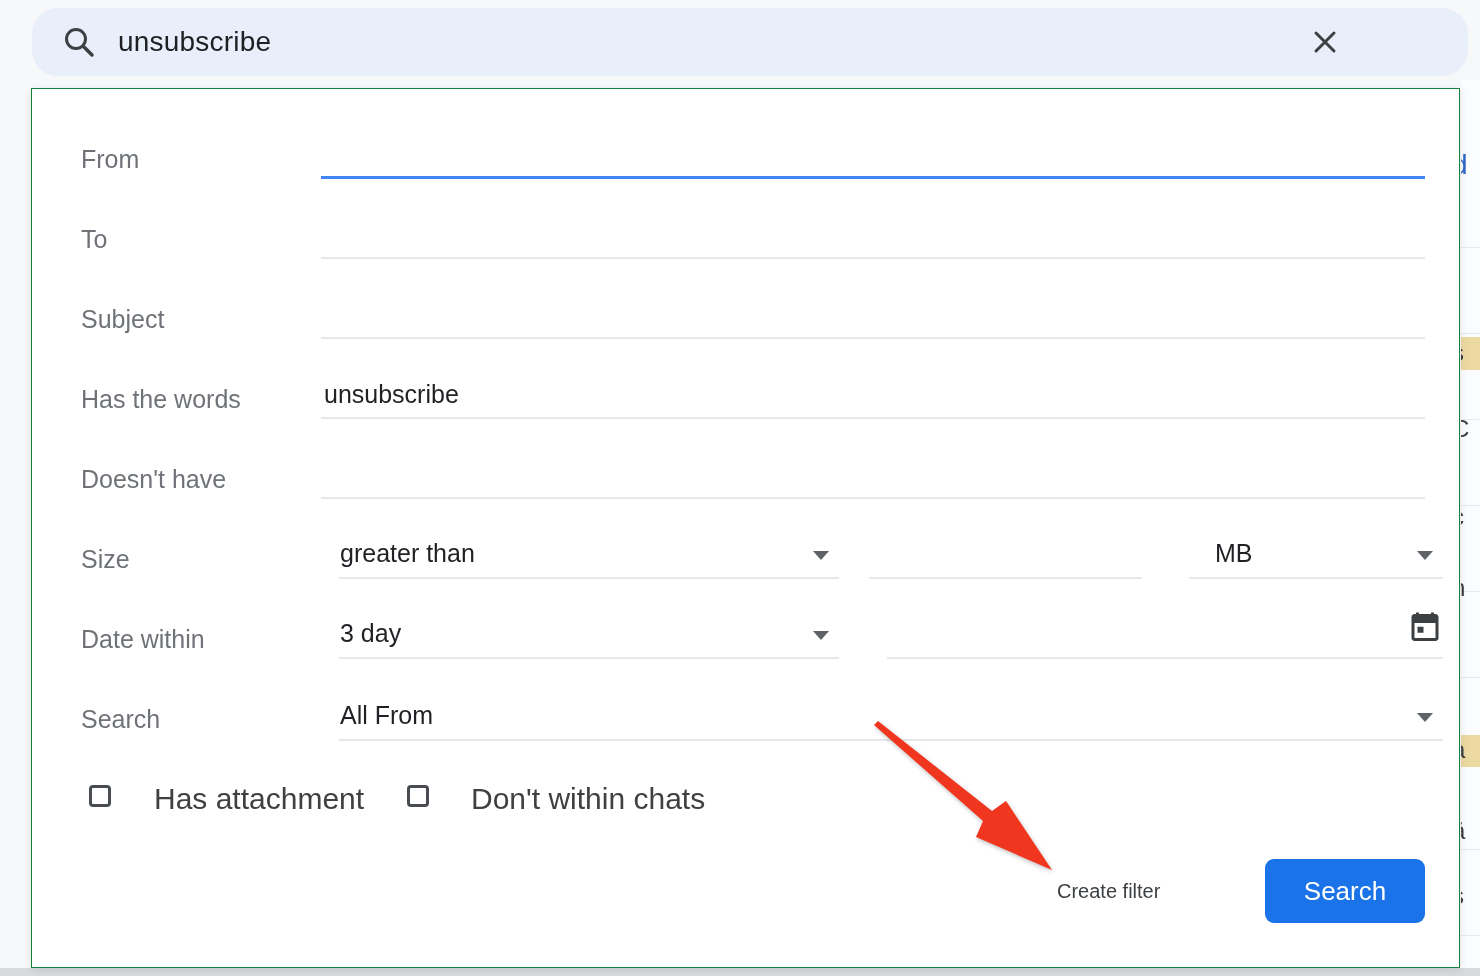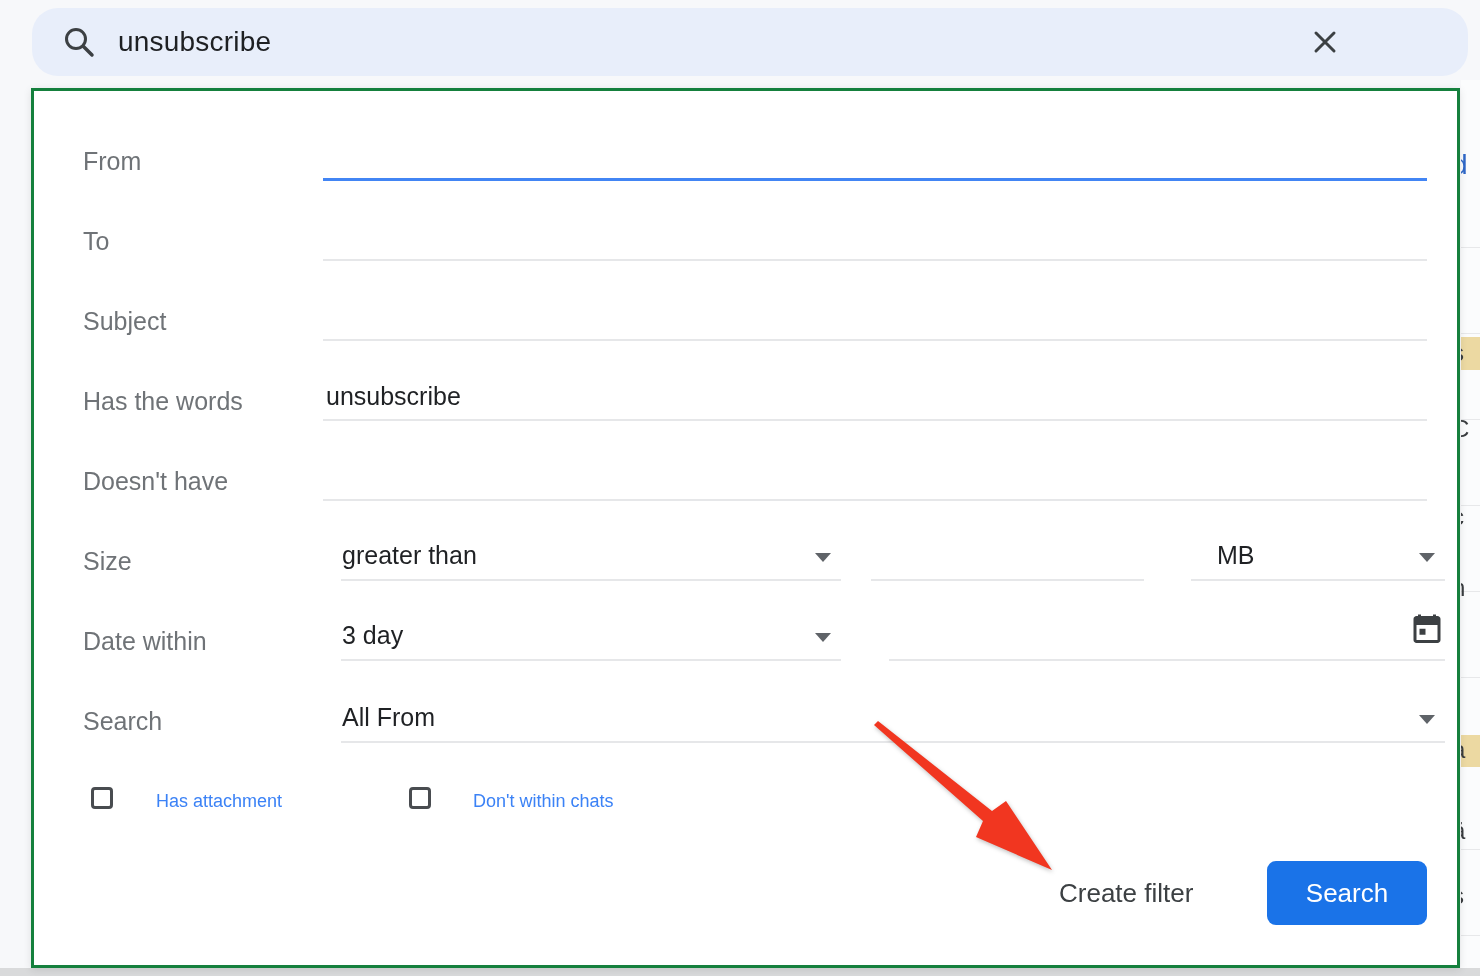--- a/index.html
+++ b/index.html
@@ -32,21 +32,21 @@
     position:absolute; left:86px; top:0; height:68px; line-height:68px;
     font-size:28px; color:#1e2023; letter-spacing:.2px;
   }
   .sbar-icon { position:absolute; top:17px; }
   .sbar-icon.mag { left:30px; }
   .sbar-icon.close { left:1276px; cursor:pointer; }
 
   
   .dialog {
     position:absolute; left:31px; top:88px; width:1429px; height:880px;
-    background:#ffffff; border:3px solid #15803d;
+    background:#ffffff; border:1px solid #15803d;
     box-shadow:0 2px 8px rgba(0,0,0,.10);
   }
   .flabel {
     position:absolute; left:49px; width:230px; height:32px; line-height:32px;
     font-size:25px; color:#6f7377; white-space:nowrap;
   }
   .finput, .fselect {
     position:absolute; height:48px; border-bottom:2px solid #e6e7e9;
     font-size:25px; color:#1f2124; background:transparent;
   }
@@ -61,27 +61,27 @@
   }
   .cal-icon { position:absolute; right:0; bottom:7px; }
 
   
   .cbox {
     position:absolute; top:696px; width:22px; height:22px;
     border:3px solid #494c50; border-radius:4px; background:#fff; cursor:pointer;
   }
   .cb-label {
     position:absolute; top:694px; height:32px; line-height:32px;
-    font-size:18px; color:#3b82f6; white-space:nowrap;
+    font-size:30px; color:#404040; white-space:nowrap;
   }
 
   
   .create-filter {
     position:absolute; left:1025px; top:786px; height:32px; line-height:32px;
-    font-size:26px; color:#3c4043; cursor:pointer; white-space:nowrap;
+    font-size:20px; color:#3c4043; cursor:pointer; white-space:nowrap;
   }
   .search-btn {
     position:absolute; left:1233px; top:770px; width:160px; height:64px;
     background:#1a73e8; border:none; border-radius:9px; cursor:pointer;
     font-size:26px; color:#ffffff; font-family:inherit; text-align:center; line-height:64px;
   }
 
   
   .arrow-overlay { position:absolute; left:0; top:0; width:1480px; height:976px; pointer-events:none; z-index:50; }
 </style>

